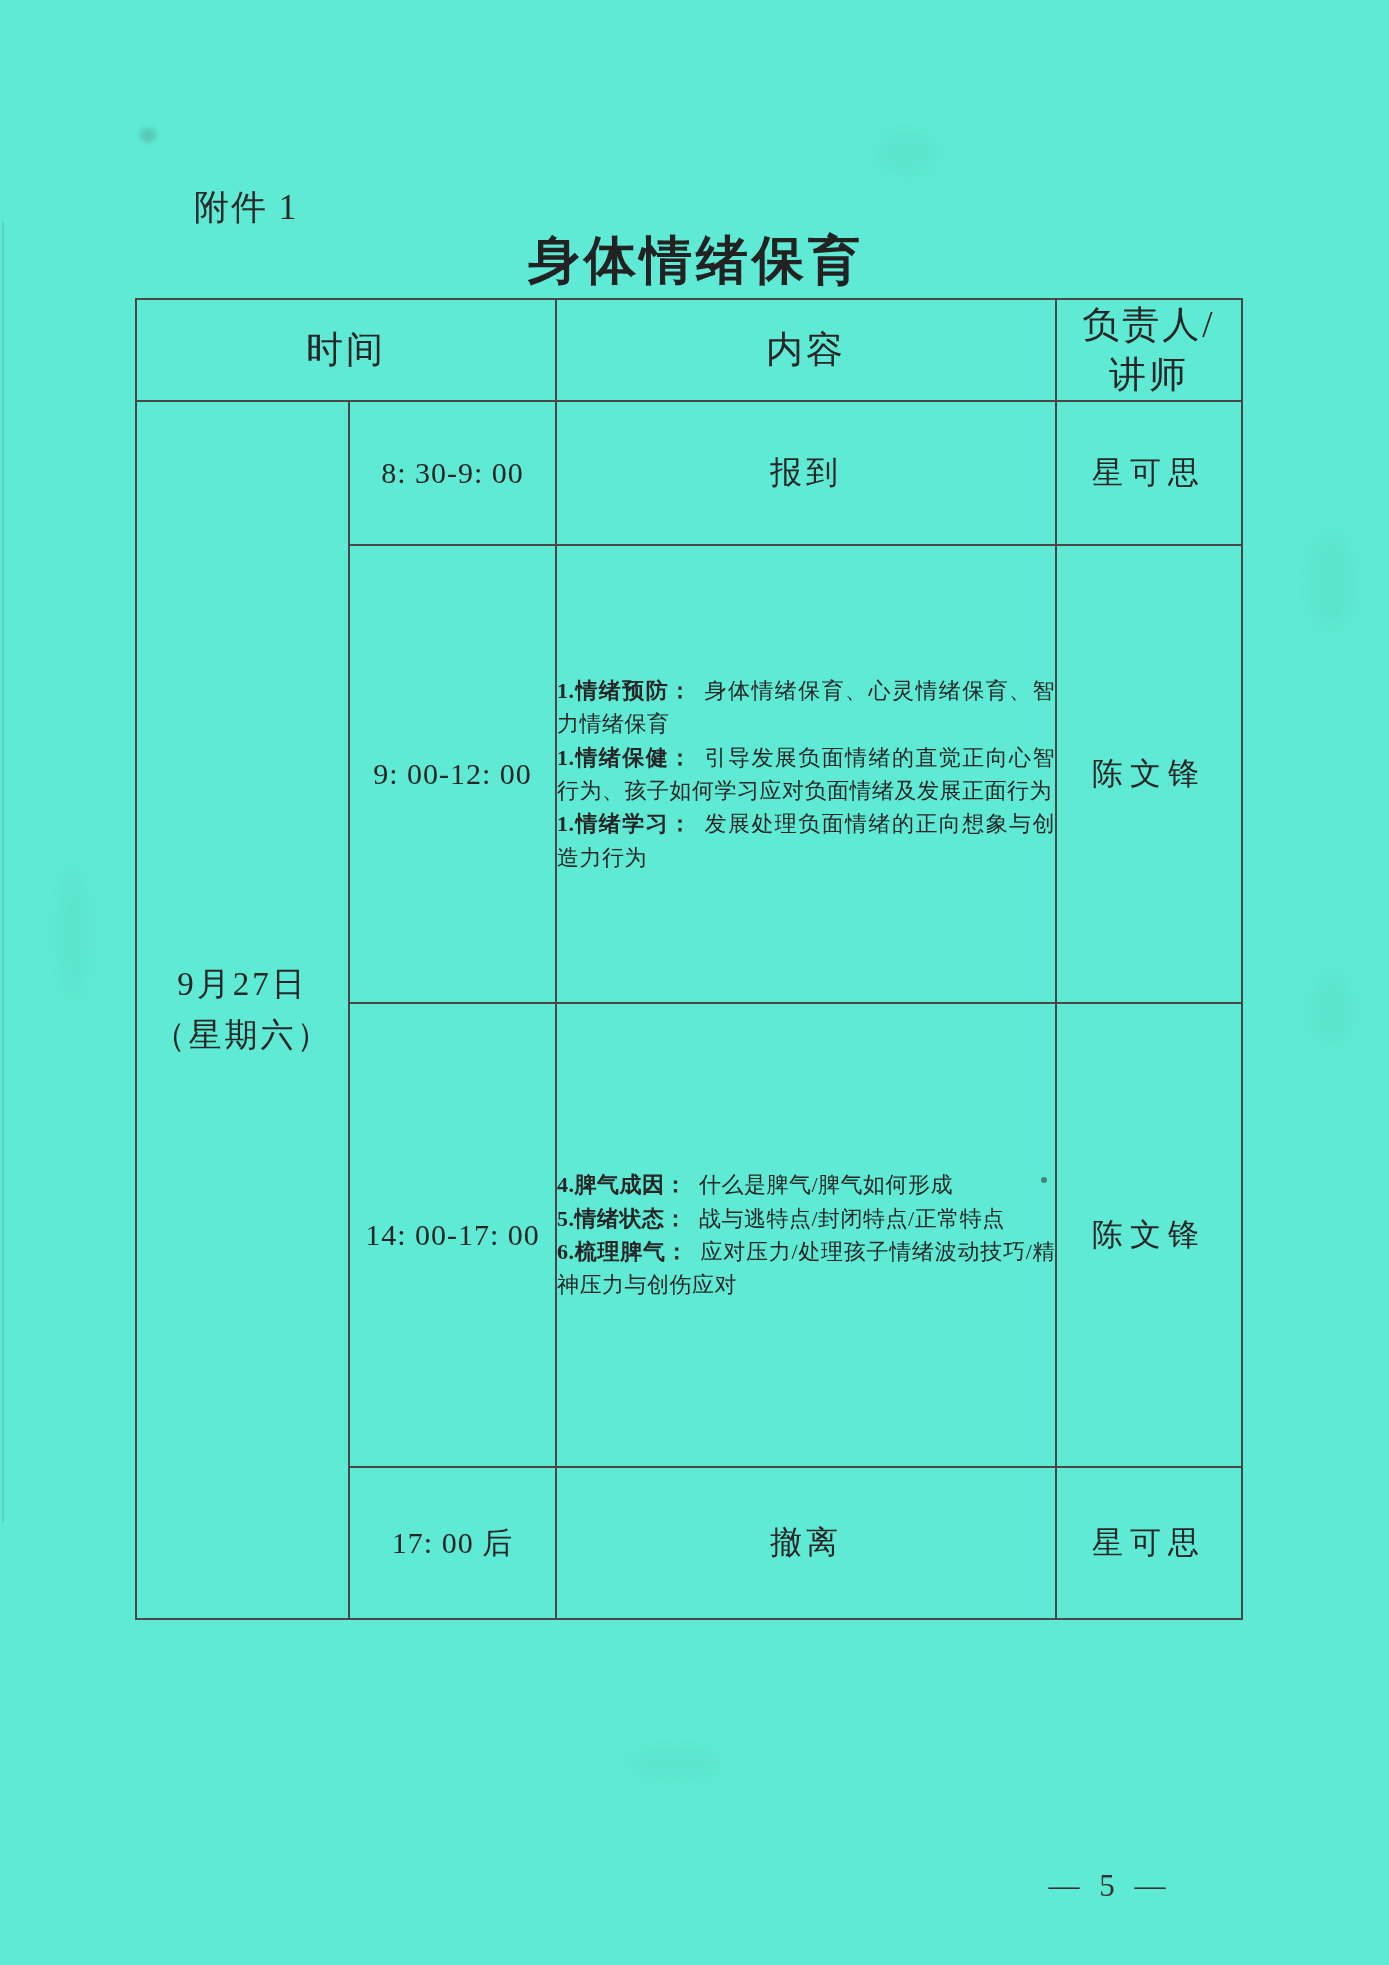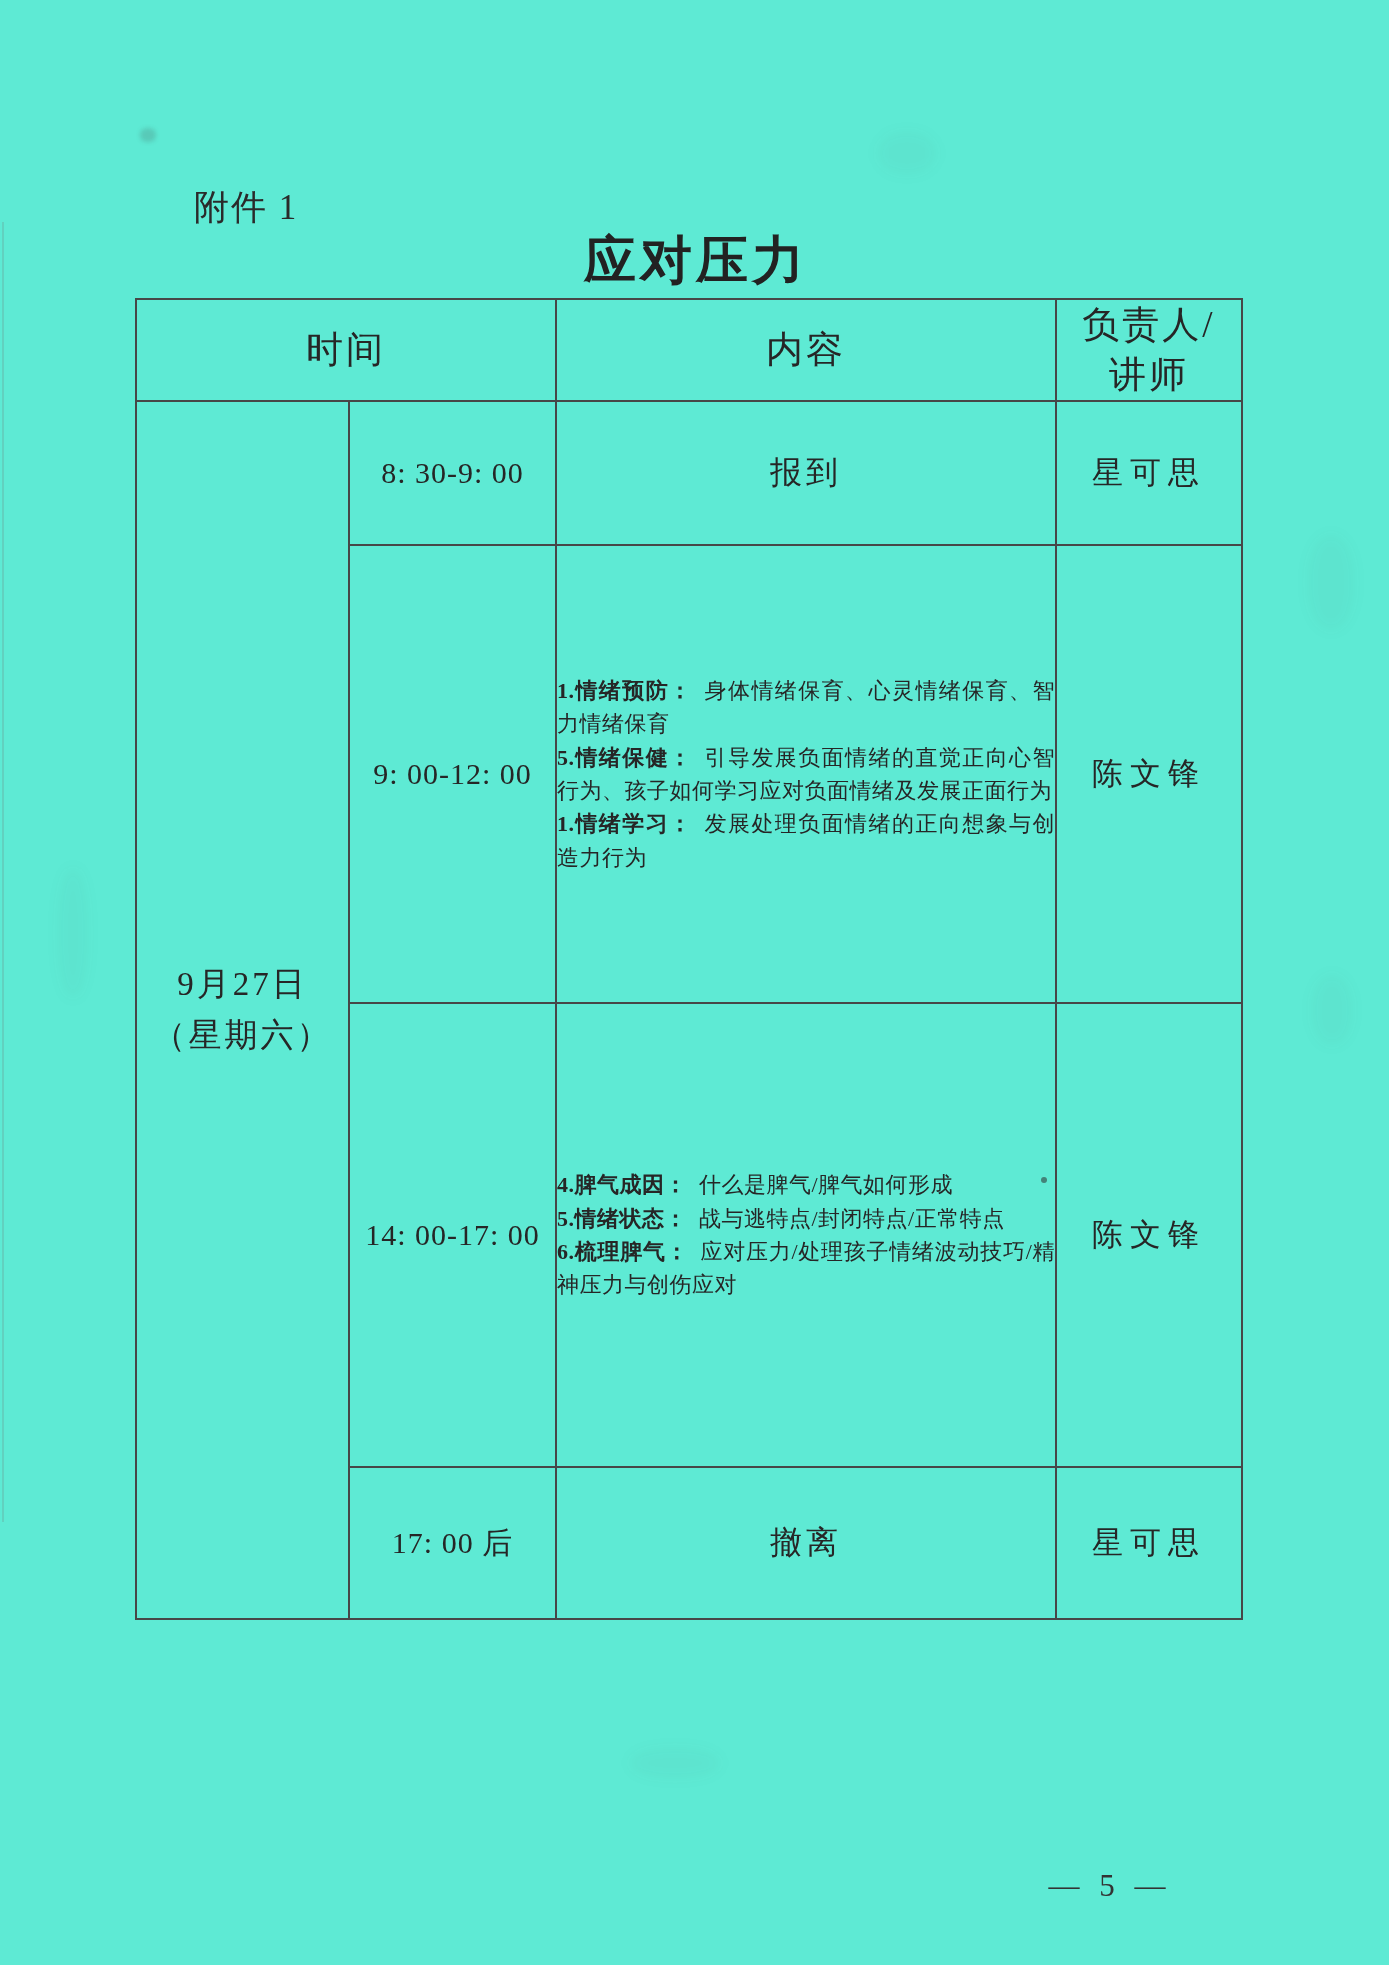--- a/index.html
+++ b/index.html
@@ -95,21 +95,21 @@
   <div class="smudge sm1"></div>
   <div class="smudge sm2"></div>
   <div class="smudge sm3"></div>
   <div class="smudge sm4"></div>
   <div class="smudge sm5"></div>
   <div class="smudge sm6"></div>
   <div class="stray-dot"></div>
 
   <div class="attachment">附件 1</div>
 
-  <h1 class="title">应对压力</h1>
+  <h1 class="title">身体情绪保育</h1>
 
   <table class="schedule">
     <colgroup>
       <col class="c-date">
         <col class="c-time">
         <col class="c-content">
         <col class="c-lect">
     </colgroup>
     <tbody>
       <tr class="header-row">
@@ -124,21 +124,21 @@
 （星期六）</td>
         <td class="time">8: 30-9: 00</td>
         <td class="simple">报到</td>
         <td class="lect">星可思</td>
       </tr>
 
       <tr class="r2">
         <td class="time">9: 00-12: 00</td>
         <td class="content">
           <div class="ci"><span class="b">1.情绪预防：</span><span>身体情绪保育、心灵情绪保育、智力情绪保育</span></div>
-          <div class="ci"><span class="b">5.情绪保健：</span><span>引导发展负面情绪的直觉正向心智行为、孩子如何学习应对负面情绪及发展正面行为</span></div>
+          <div class="ci"><span class="b">1.情绪保健：</span><span>引导发展负面情绪的直觉正向心智行为、孩子如何学习应对负面情绪及发展正面行为</span></div>
           <div class="ci"><span class="b">1.情绪学习：</span><span>发展处理负面情绪的正向想象与创造力行为</span></div>
         </td>
         <td class="lect">陈文锋</td>
       </tr>
 
       <tr class="r3">
         <td class="time">14: 00-17: 00</td>
         <td class="content">
           <div class="ci"><span class="b">4.脾气成因：</span><span>什么是脾气/脾气如何形成</span></div>
           <div class="ci"><span class="b">5.情绪状态：</span><span>战与逃特点/封闭特点/正常特点</span></div>

